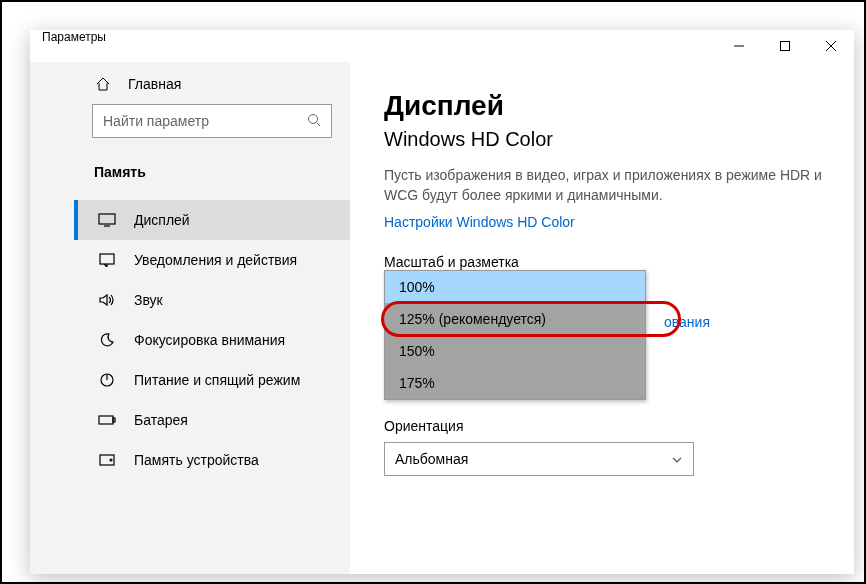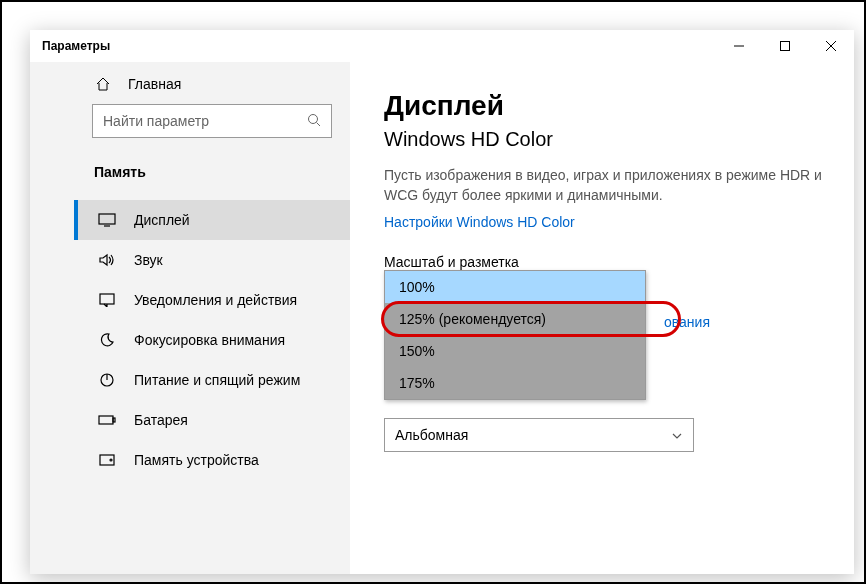--- a/index.html
+++ b/index.html
@@ -1,19 +1,19 @@
 <!DOCTYPE html>
 <html><head>
 <meta charset="utf-8">
 <style>
 * { box-sizing: border-box; margin: 0; padding: 0; font-family: "Segoe UI", Tahoma, sans-serif; }
 body { background: #fff; display: flex; justify-content: center; align-items: center; min-height: 100vh; }
 .screenshot-frame { width: 866px; height: 584px; background: #fff; border: 2px solid #000; position: relative; }
 .window { position: absolute; top: 28px; left: 28px; right: 10px; bottom: 8px; background: #fff; box-shadow: 0 4px 20px rgba(0,0,0,0.25); display: flex; flex-direction: column; overflow: hidden; }
-.titlebar { height: 32px; display: flex; align-items: center; padding-left: 12px; font-size: 12px; color: #000; font-weight: bold; }
+.titlebar { height: 32px; display: flex; padding-left: 12px; font-size: 12px; color: #000; }
 .win-controls { margin-left: auto; display: flex; }
 .win-btn { width: 46px; height: 32px; display: flex; align-items: center; justify-content: center; font-size: 10px; color: #000; cursor: pointer; }
 .win-btn svg { stroke: #000; fill: none; }
 .content { flex: 1; display: flex; overflow: hidden; }
 .sidebar { width: 320px; background: #f3f3f3; display: flex; flex-direction: column; padding-top: 4px; padding-left: 44px; }
 .home-row { display: flex; align-items: center; gap: 16px; padding: 10px 20px 12px 20px; font-size: 14px; }
 .searchbox { margin: 0 18px 18px 18px; height: 34px; border: 1px solid #999; background: #fff; display: flex; align-items: center; padding: 0 10px; font-size: 14px; color: #666; }
 .searchbox span:first-child { flex: 1; }
 .category { padding: 8px 20px 10px 20px; font-size: 14px; font-weight: 600; }
 .nav-items { display: flex; flex-direction: column; margin-top: 10px; }
@@ -91,35 +91,35 @@
                 <svg width="18" height="14" viewBox="0 0 18 14" fill="none" stroke="#000" stroke-width="1.2">
                   <rect x="1" y="1" width="16" height="10"></rect>
                   <line x1="6" y1="13" x2="12" y2="13"></line>
                 </svg>
               </span>
           <span>Дисплей</span>
         </div>
         <div class="nav-item">
           <span class="nav-icon">
                 <svg width="16" height="14" viewBox="0 0 16 14" fill="none" stroke="#000" stroke-width="1.2">
+                  <rect x="1" y="1" width="14" height="10"></rect>
+                  <path d="M5 11 L8 14 L8 11"></path>
+                </svg>
+              </span>
+          <span>Уведомления и действия</span>
+        </div>
+        <div class="nav-item">
+          <span class="nav-icon">
+                <svg width="16" height="14" viewBox="0 0 16 14" fill="none" stroke="#000" stroke-width="1.2">
                   <path d="M1 5 H4 L8 2 V12 L4 9 H1 Z"></path>
                   <path d="M10 4 Q13 7 10 10"></path>
                   <path d="M12 2 Q16 7 12 12"></path>
                 </svg>
               </span>
           <span>Звук</span>
-        </div>
-        <div class="nav-item">
-          <span class="nav-icon">
-                <svg width="16" height="14" viewBox="0 0 16 14" fill="none" stroke="#000" stroke-width="1.2">
-                  <rect x="1" y="1" width="14" height="10"></rect>
-                  <path d="M5 11 L8 14 L8 11"></path>
-                </svg>
-              </span>
-          <span>Уведомления и действия</span>
         </div>
         <div class="nav-item">
           <span class="nav-icon">
                 <svg width="16" height="16" viewBox="0 0 16 16" fill="none" stroke="#000" stroke-width="1.2">
                   <path d="M10 2 A6 6 0 1 0 14 10 A5 5 0 0 1 10 2 Z"></path>
                 </svg>
               </span>
           <span>Фокусировка внимания</span>
         </div>
         <div class="nav-item">
@@ -164,20 +164,21 @@
         <span class="link-behind">ования</span>
         <div class="dd-list">
           <div class="dd-item sel">100%</div>
           <div class="dd-item highlight-ring">125% (рекомендуется)</div>
           <div class="dd-item">150%</div>
           <div class="dd-item">175%</div>
         </div>
       </div>
 
       <div class="orient-row">
+        <div class="field-label">Ориентация</div>
         <div class="select-closed">
           <span>Альбомная</span>
           <span class="chev"><svg width="12" height="8" viewBox="0 0 12 8" fill="none" stroke="#555" stroke-width="1.2">
                   <path d="M2 2 L6 6 L10 2"></path>
                 </svg></span>
         </div>
       </div>
     </div>
   </div>
 

